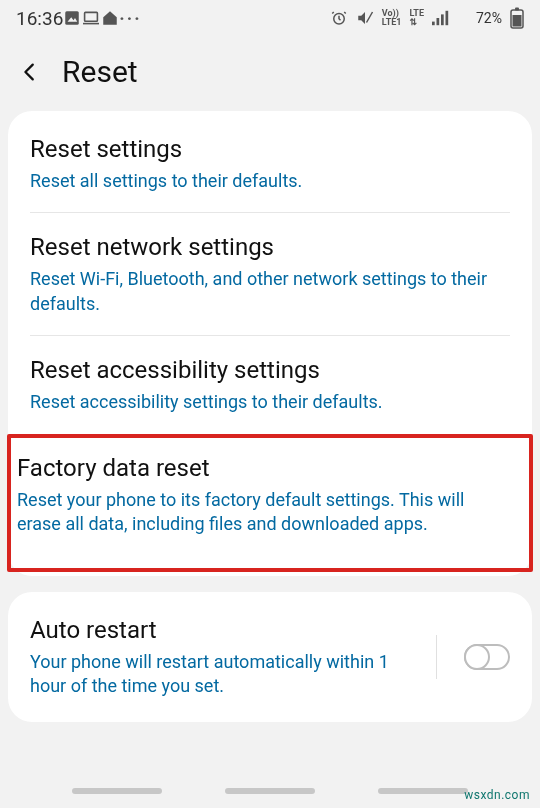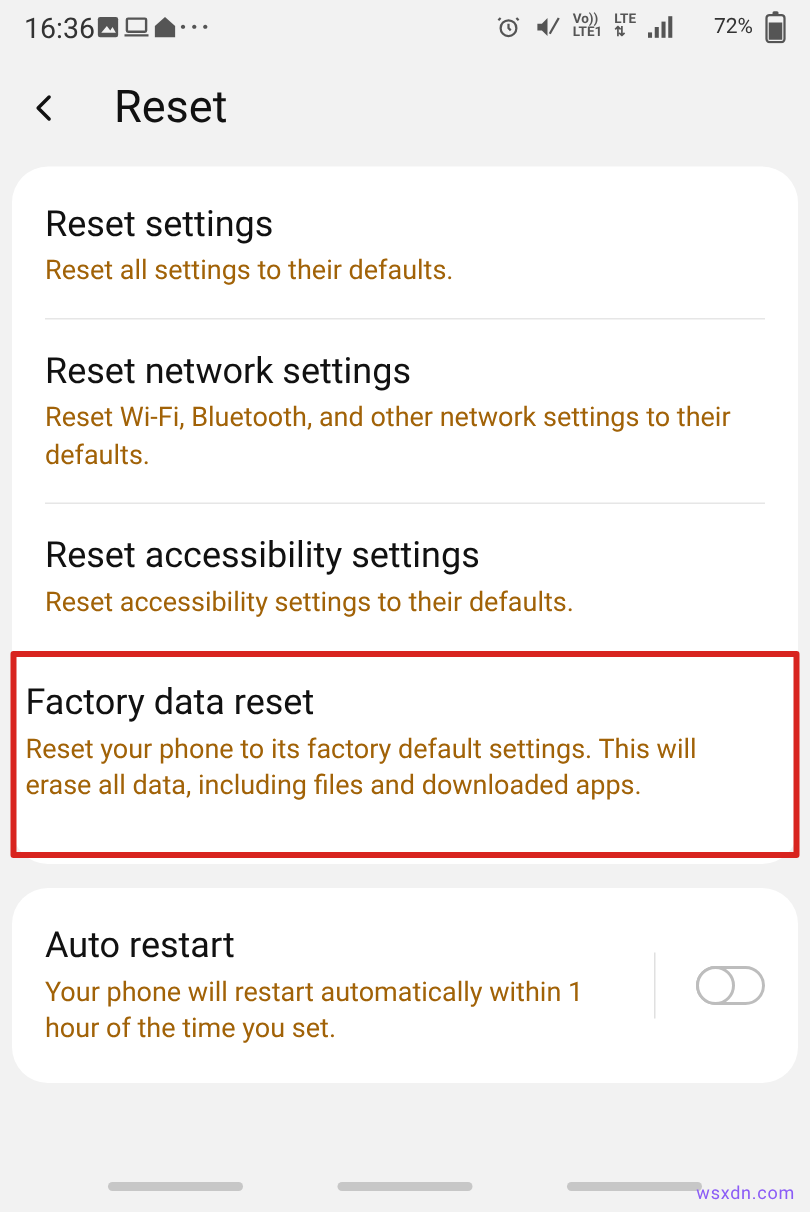--- a/index.html
+++ b/index.html
@@ -35,21 +35,21 @@
       gap: 8px;
     }
     .status-time { font-weight: 400; font-size: 19px; }
     .status-icon { display: inline-flex; align-items: center; }
     .status-text-icon { font-size: 9px; line-height: 9px; font-weight: 700; }
     .battery-pct { font-size: 14px; margin-left: 18px; }
     .header {
       display: flex;
       align-items: center;
       padding: 18px 4px 22px 16px;
-      gap: 32px;
+      gap: 18px;
     }
     .back-btn {
       display: inline-flex;
       align-items: center;
       justify-content: center;
       width: 28px;
       height: 28px;
     }
     .page-title {
       font-size: 30px;
@@ -76,21 +76,21 @@
       background: #e6e6e6;
     }
     .item-title {
       font-size: 24px;
       color: #111;
       font-weight: 400;
       margin-bottom: 6px;
     }
     .item-desc {
       font-size: 18px;
-      color: #a16207;
+      color: #0369a1;
       line-height: 1.35;
     }
     .highlight {
       border: 4px solid #d8241f;
       border-radius: 2px;
       margin: 0 -1px;
     }
     .highlight .item-title,
     .highlight .item-desc {
       padding-left: 0;
@@ -143,21 +143,21 @@
       width: 90px;
       height: 6px;
       background: #c7c7c7;
       border-radius: 3px;
     }
     .watermark {
       position: absolute;
       bottom: 6px;
       right: 10px;
       font-size: 12px;
-      color: #8b5cf6;
+      color: #0f766e;
       letter-spacing: 0.5px;
     }
   </style>
 </head>
 <body>
 
 <div class="status-bar">
   <div class="status-left">
     <span class="status-time">16:36</span>
     <span class="status-icon">

